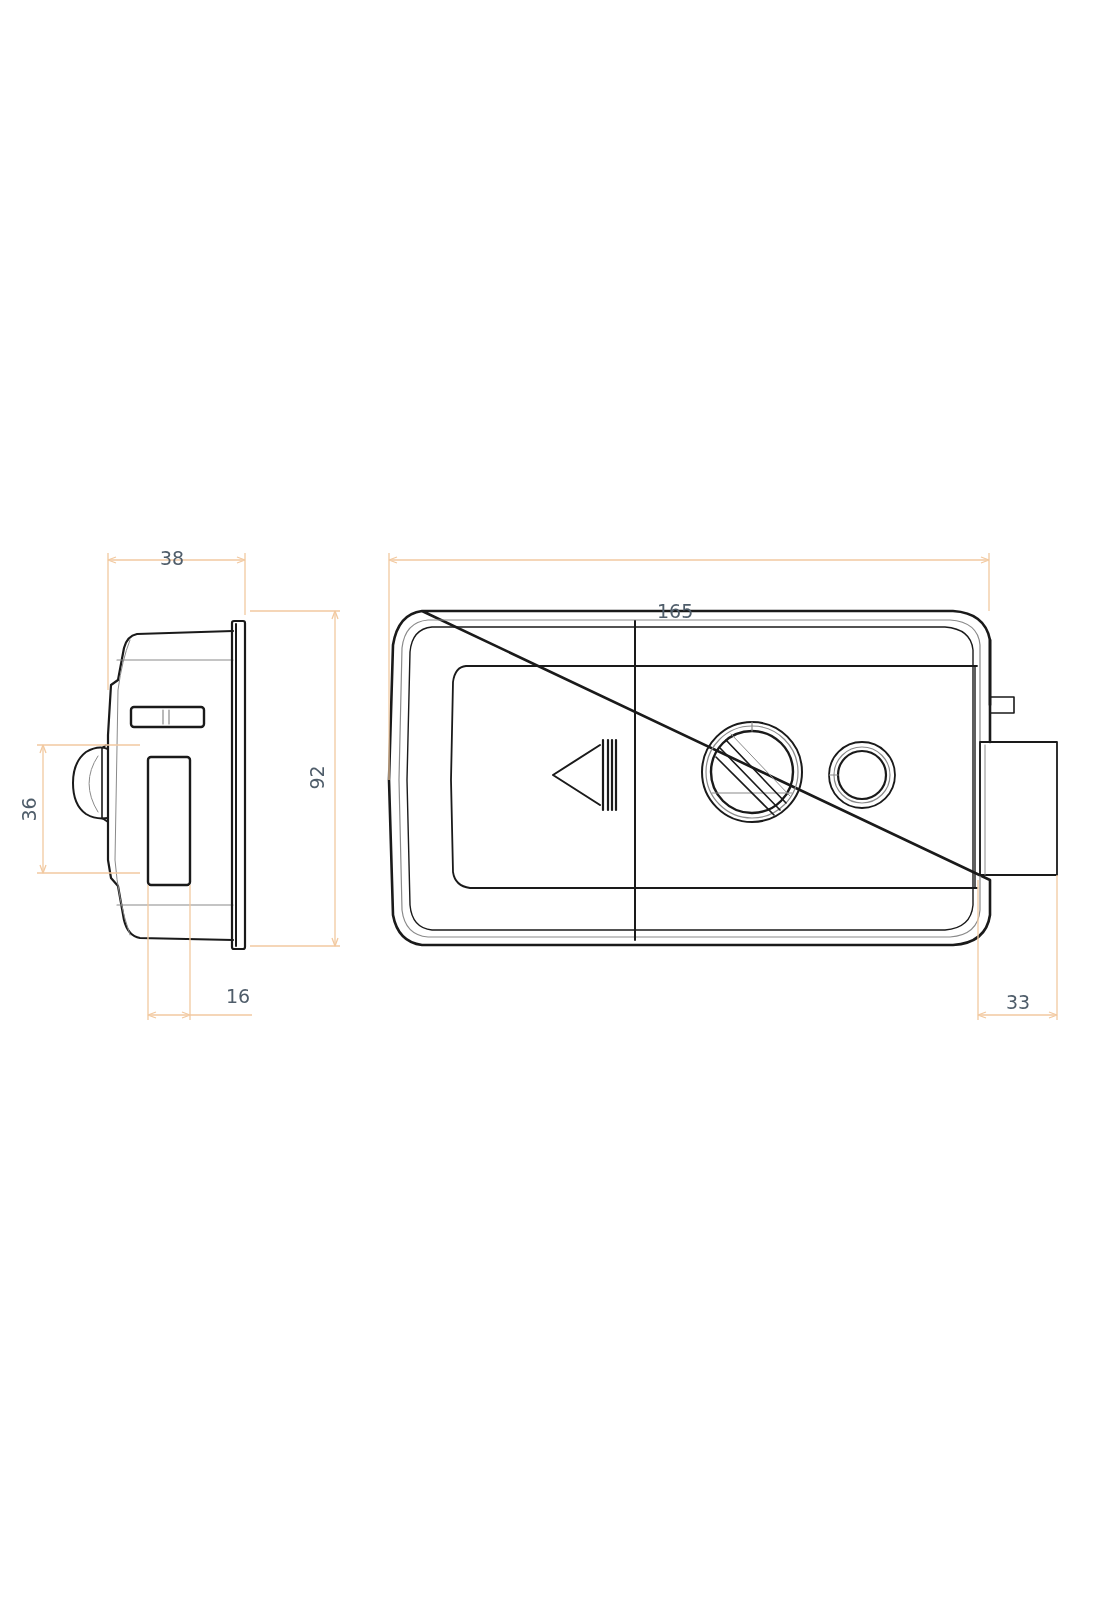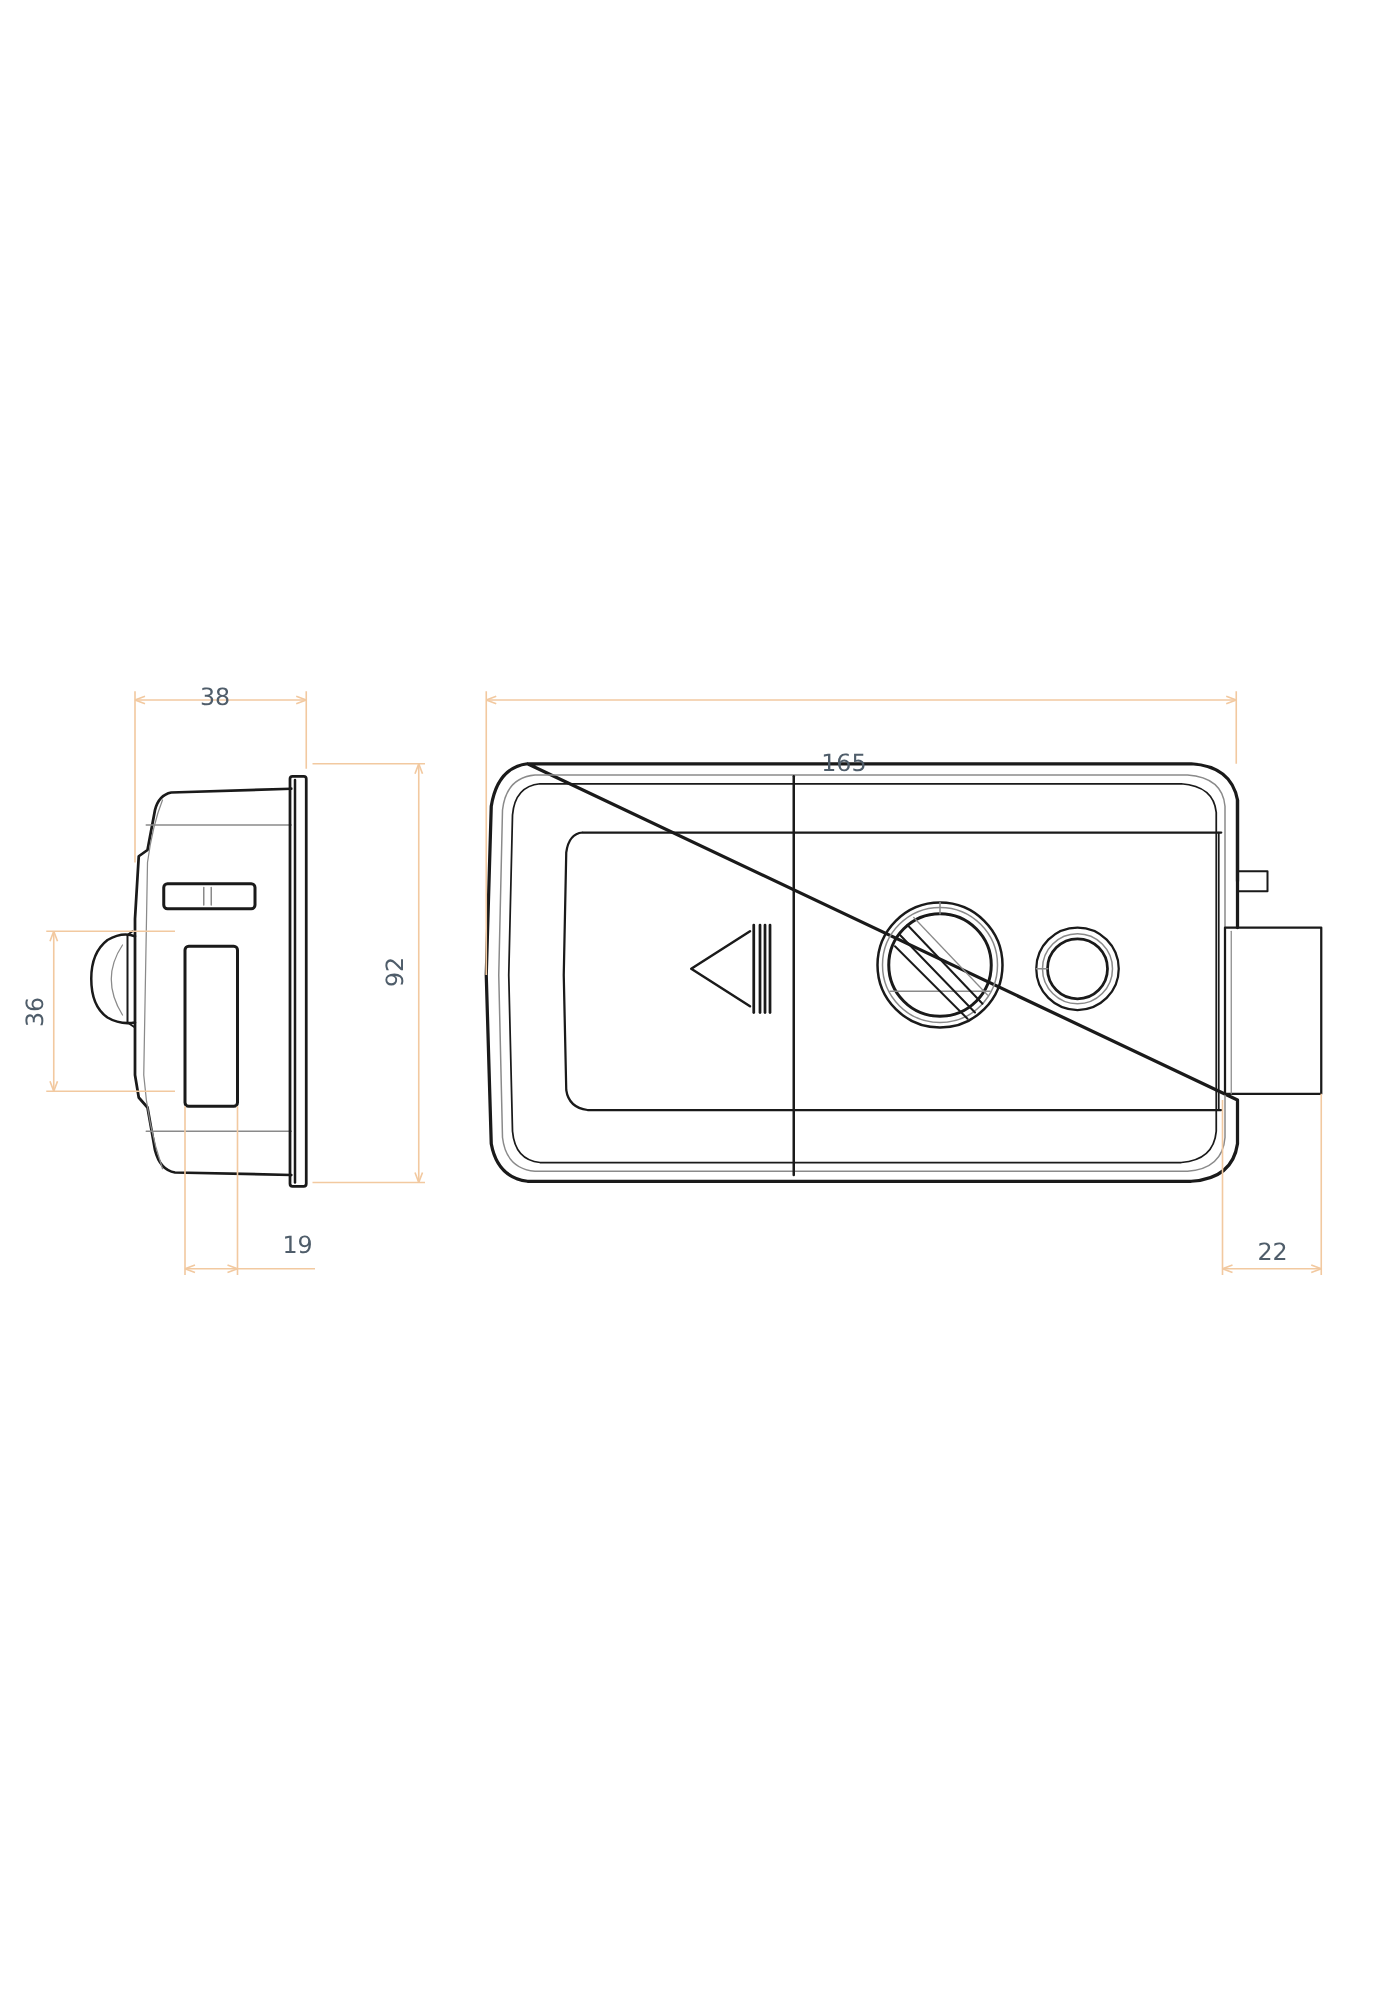--- a/index.html
+++ b/index.html
@@ -113,15 +113,15 @@
     <line x1="978" y1="880" x2="978" y2="1020"></line>
     <line x1="1057" y1="875" x2="1057" y2="1020"></line>
     <line x1="978" y1="1015" x2="1057" y2="1015"></line>
     <path d="M 978 1015 l 8 -3 M 978 1015 l 8 3 M 1057 1015 l -8 -3 M 1057 1015 l -8 3"></path>
   </g>
 </svg>
 
 <div class="dim-label" style="left:160px; top:549px;">38</div>
 <div class="dim-label vertical" style="left:305px; top:768px;">92</div>
 <div class="dim-label vertical" style="left:17px; top:800px;">36</div>
-<div class="dim-label" style="left:226px; top:987px;">19</div>
+<div class="dim-label" style="left:226px; top:987px;">16</div>
 <div class="dim-label" style="left:657px; top:559px;margin-top:43px;">165</div>
-<div class="dim-label" style="left:1006px; top:993px;">22</div>
+<div class="dim-label" style="left:1006px; top:993px;">33</div>
 
 </body></html>

